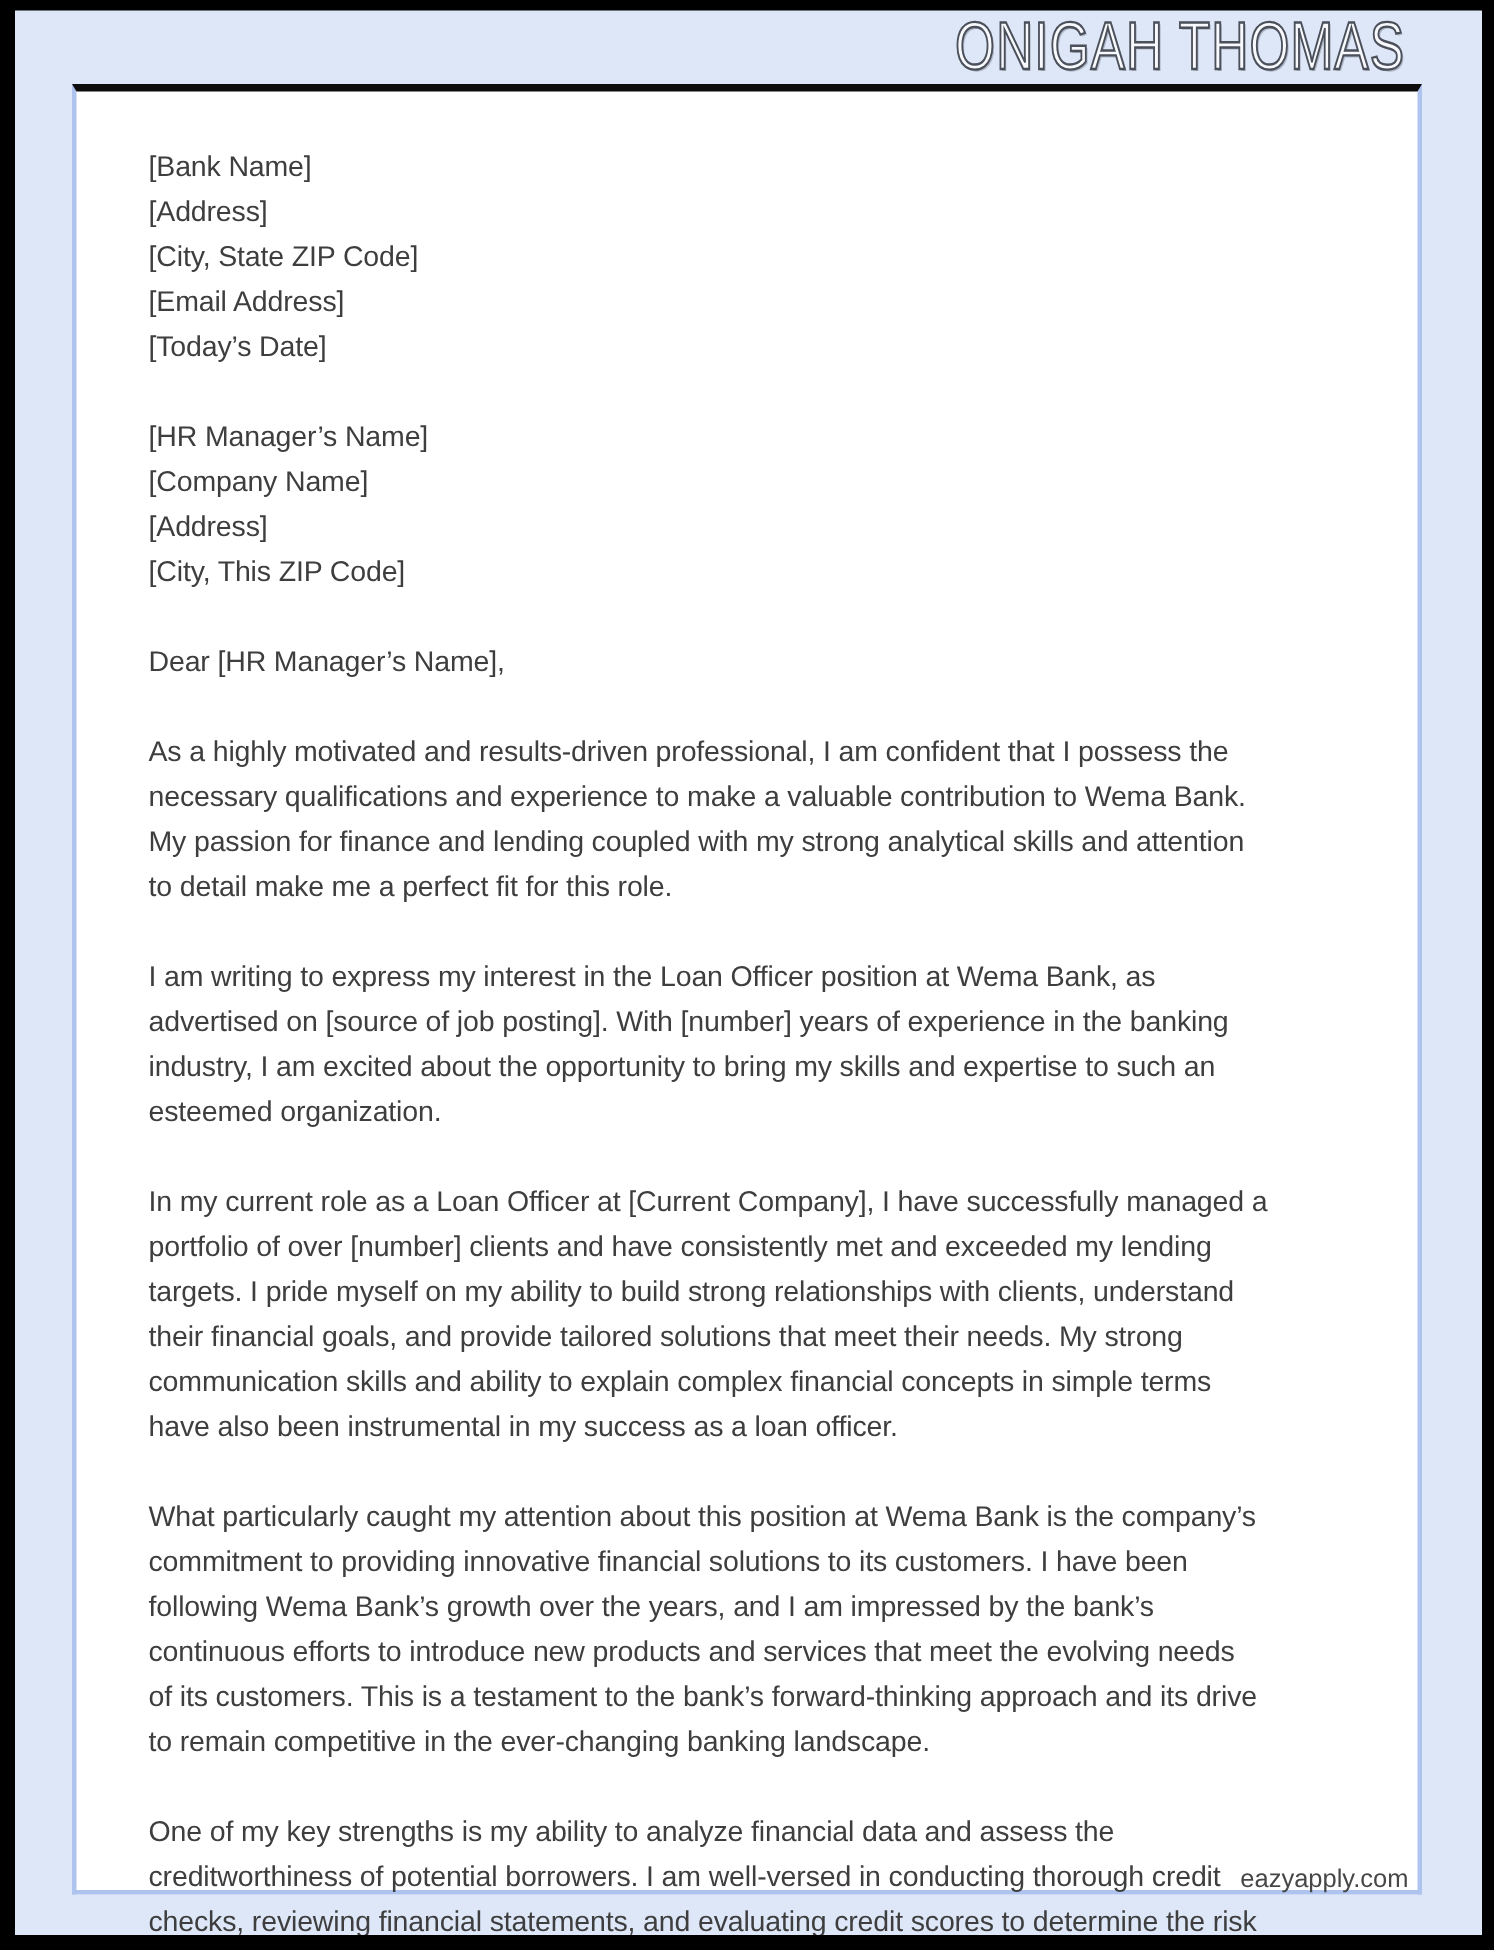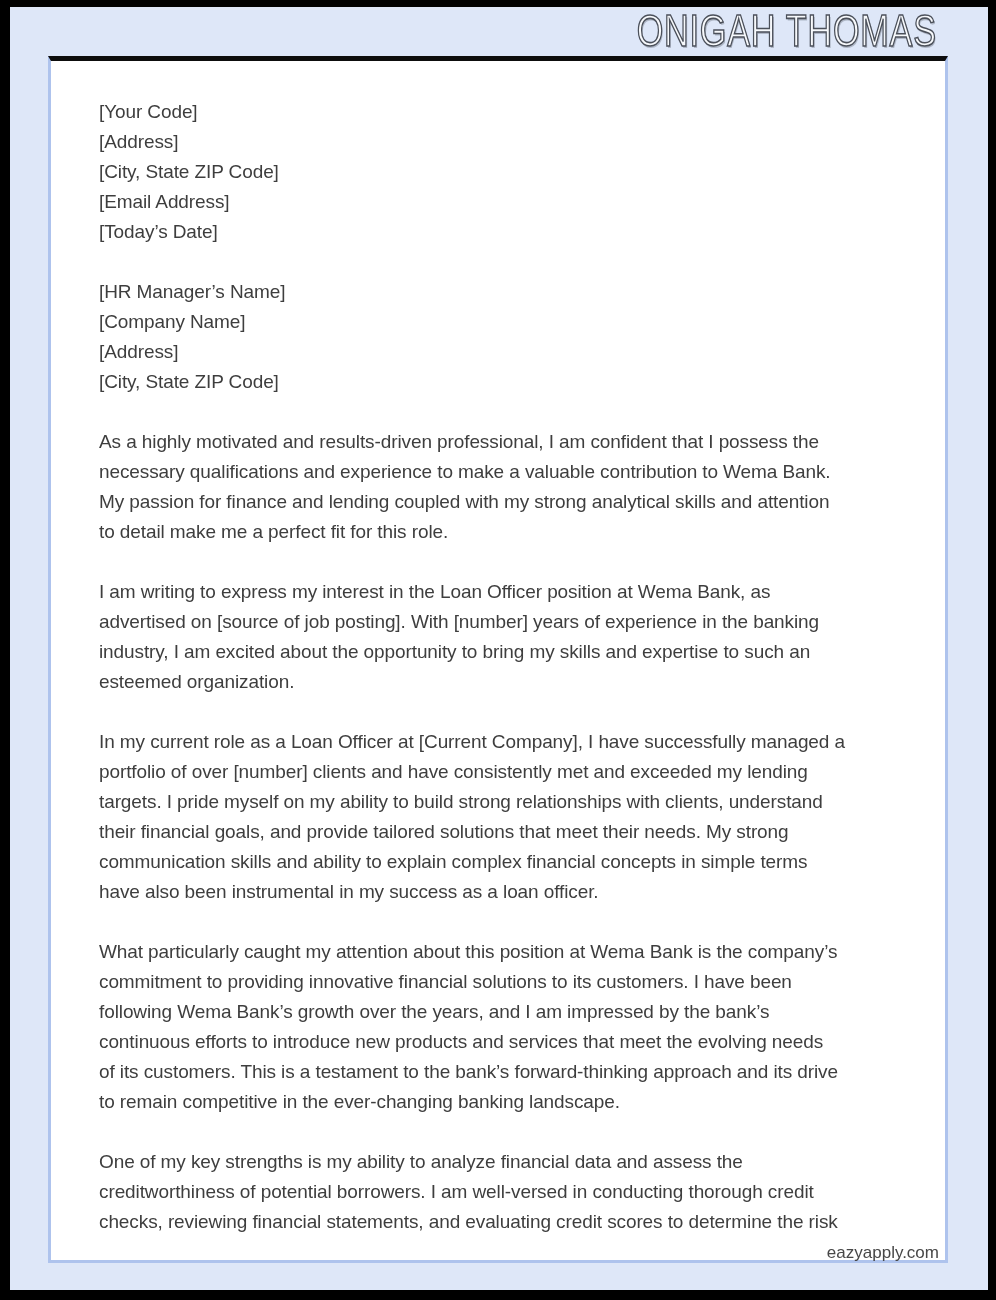--- a/index.html
+++ b/index.html
@@ -77,29 +77,30 @@
   }
 </style>
 </head>
 <body>
 
 <div class="header-name">ONIGAH THOMAS</div>
 
 <div class="page"></div>
 
 <div class="content">
-  <p>[Your Code]
+  <p>[Bank Name]
 [Address]
 [City, State ZIP Code]
 [Email Address]
 [Today’s Date]</p>
   <p>[HR Manager’s Name]
 [Company Name]
 [Address]
-[City, State ZIP Code]</p>
+[City, This ZIP Code]</p>
+  <p>Dear [HR Manager’s Name],</p>
   <p>As a highly motivated and results-driven professional, I am confident that I possess the
 necessary qualifications and experience to make a valuable contribution to Wema Bank.
 My passion for finance and lending coupled with my strong analytical skills and attention
 to detail make me a perfect fit for this role.</p>
   <p>I am writing to express my interest in the Loan Officer position at Wema Bank, as
 advertised on [source of job posting]. With [number] years of experience in the banking
 industry, I am excited about the opportunity to bring my skills and expertise to such an
 esteemed organization.</p>
   <p>In my current role as a Loan Officer at [Current Company], I have successfully managed a
 portfolio of over [number] clients and have consistently met and exceeded my lending

